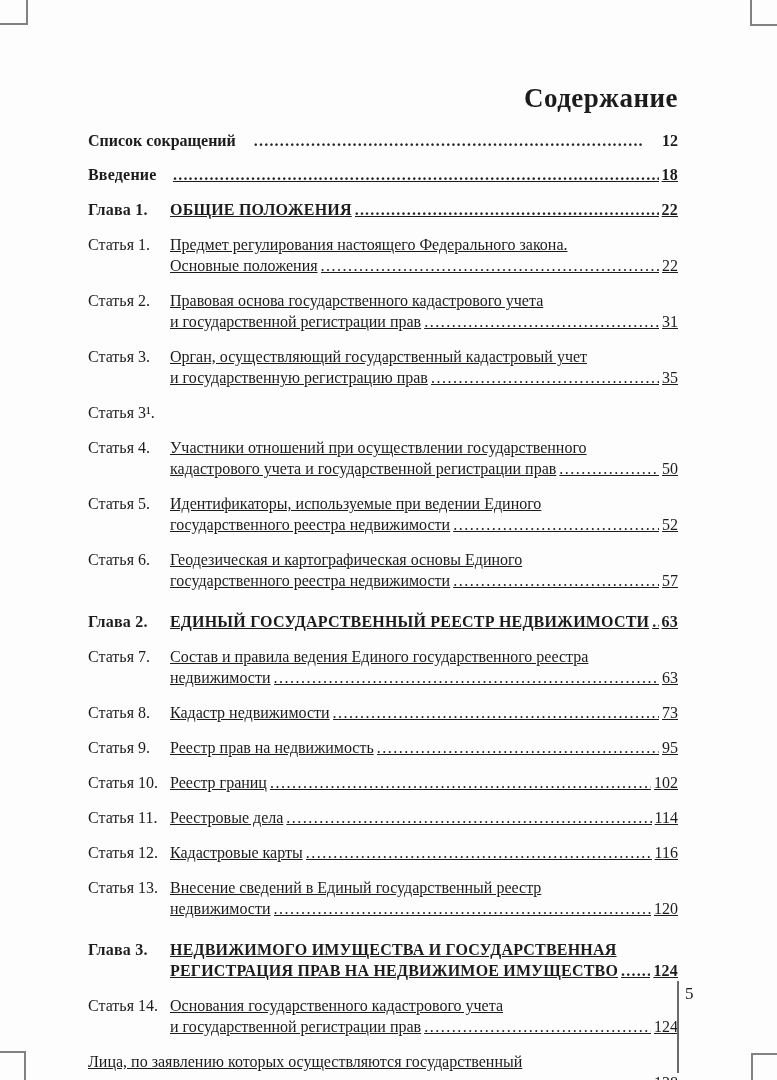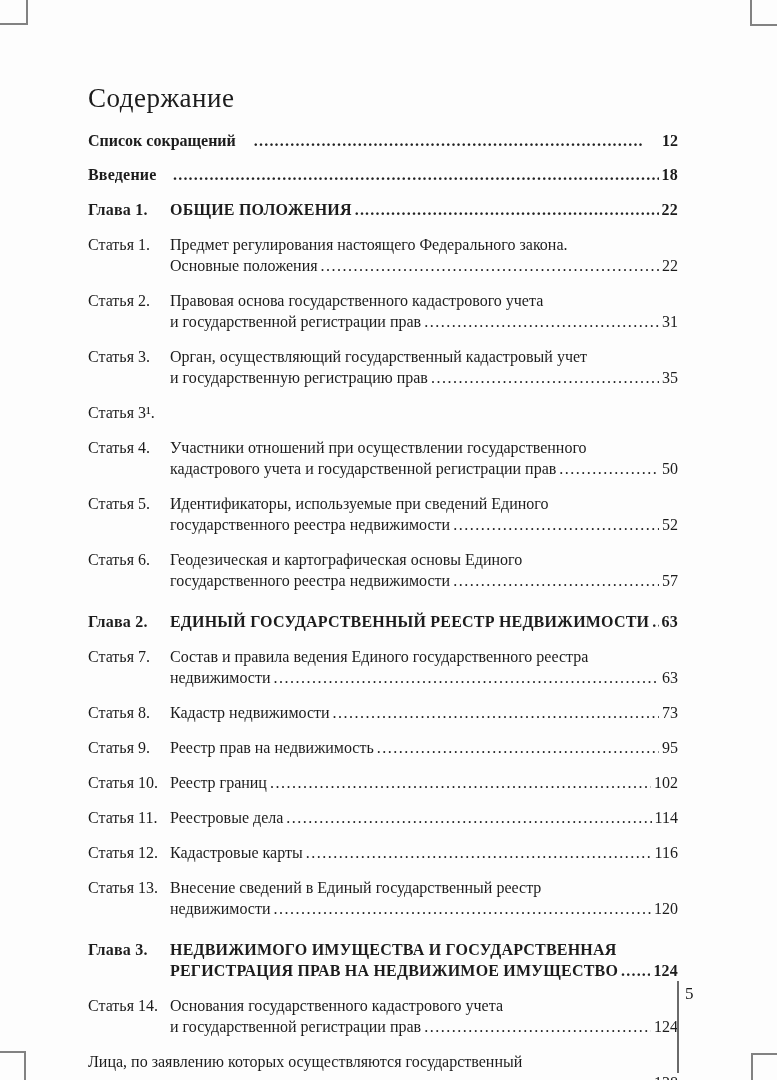--- a/index.html
+++ b/index.html
@@ -24,37 +24,37 @@
   .corner-br { right:0; bottom:0; width:24px; height:25px; border-left:2px solid #828282;  border-top:2px solid #828282; }
 
   .content {
     position:absolute;
     left:88px; top:82px;
     width:590px;
   }
   h1.doc-title {
     margin:0;
     font-size:27px;
-    font-weight:normal;
-    text-align:left;
+    font-weight:bold;
+    text-align:right;
     line-height:32px;
     letter-spacing:0.5px;
   }
   .toc { margin-top:18px; font-size:16px; }
 
   .entry { display:flex; margin-top:14px; }
   .entry.gap-md { margin-top:14px; }
   .entry.gap-lg { margin-top:20px; }
   .entry.gap-first { margin-top:16px;gap:15px; }
   .entry.bold { font-weight:bold; }
   .entry.bold .tline, .entry.bold .num { letter-spacing:0.2px; }
 
   .num { width:82px; flex:none; line-height:21px; white-space:nowrap; }
   .body { flex:1; min-width:0; }
-  .tline { line-height:21px; }
+  .tline { line-height:21px;text-decoration:underline; }
   .lastline { display:flex; align-items:baseline; }
   .lastline .ltext { white-space:nowrap;text-align:right; }
   .dots { flex:1; overflow:hidden; white-space:nowrap; margin-left:3px; color:#222; }
   .dots::after {
     content:"........................................................................................................................................................";
     letter-spacing:1.5px;
     font-weight:normal;
   }
   .entry.bold .dots::after { font-weight:bold; letter-spacing:1.2px; }
   .pg { flex:none; padding-left:3px; }
@@ -155,21 +155,21 @@
             <div class="tline lastline">
               <span class="ltext">кадастрового учета и государственной регистрации прав</span>
               <span class="dots"></span>
               <span class="pg">50</span>
             </div>
           </div>
         </div>
         <div class="entry">
           <div class="num">Статья 5.</div>
           <div class="body">
-            <div class="tline">Идентификаторы, используемые при сведений Единого</div>
+            <div class="tline">Идентификаторы, используемые при ведении Единого</div>
             <div class="tline lastline">
               <span class="ltext">государственного реестра недвижимости</span>
               <span class="dots"></span>
               <span class="pg">52</span>
             </div>
           </div>
         </div>
         <div class="entry">
           <div class="num">Статья 6.</div>
           <div class="body">

